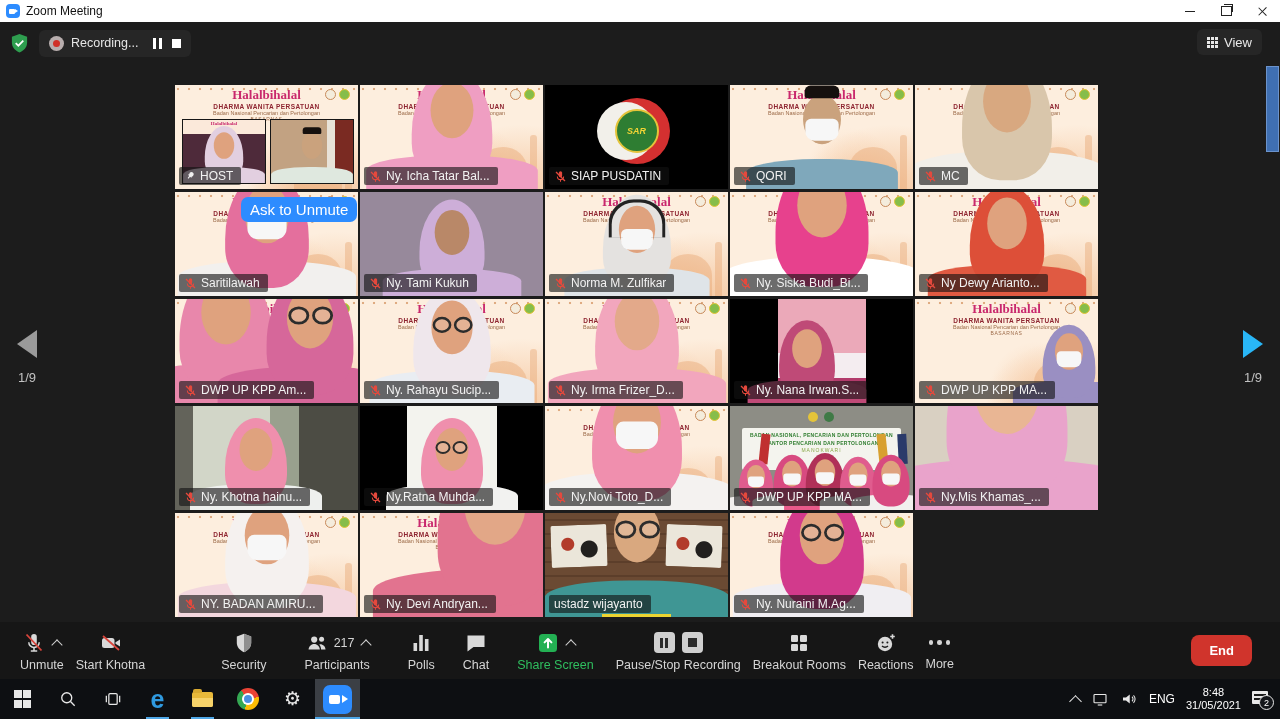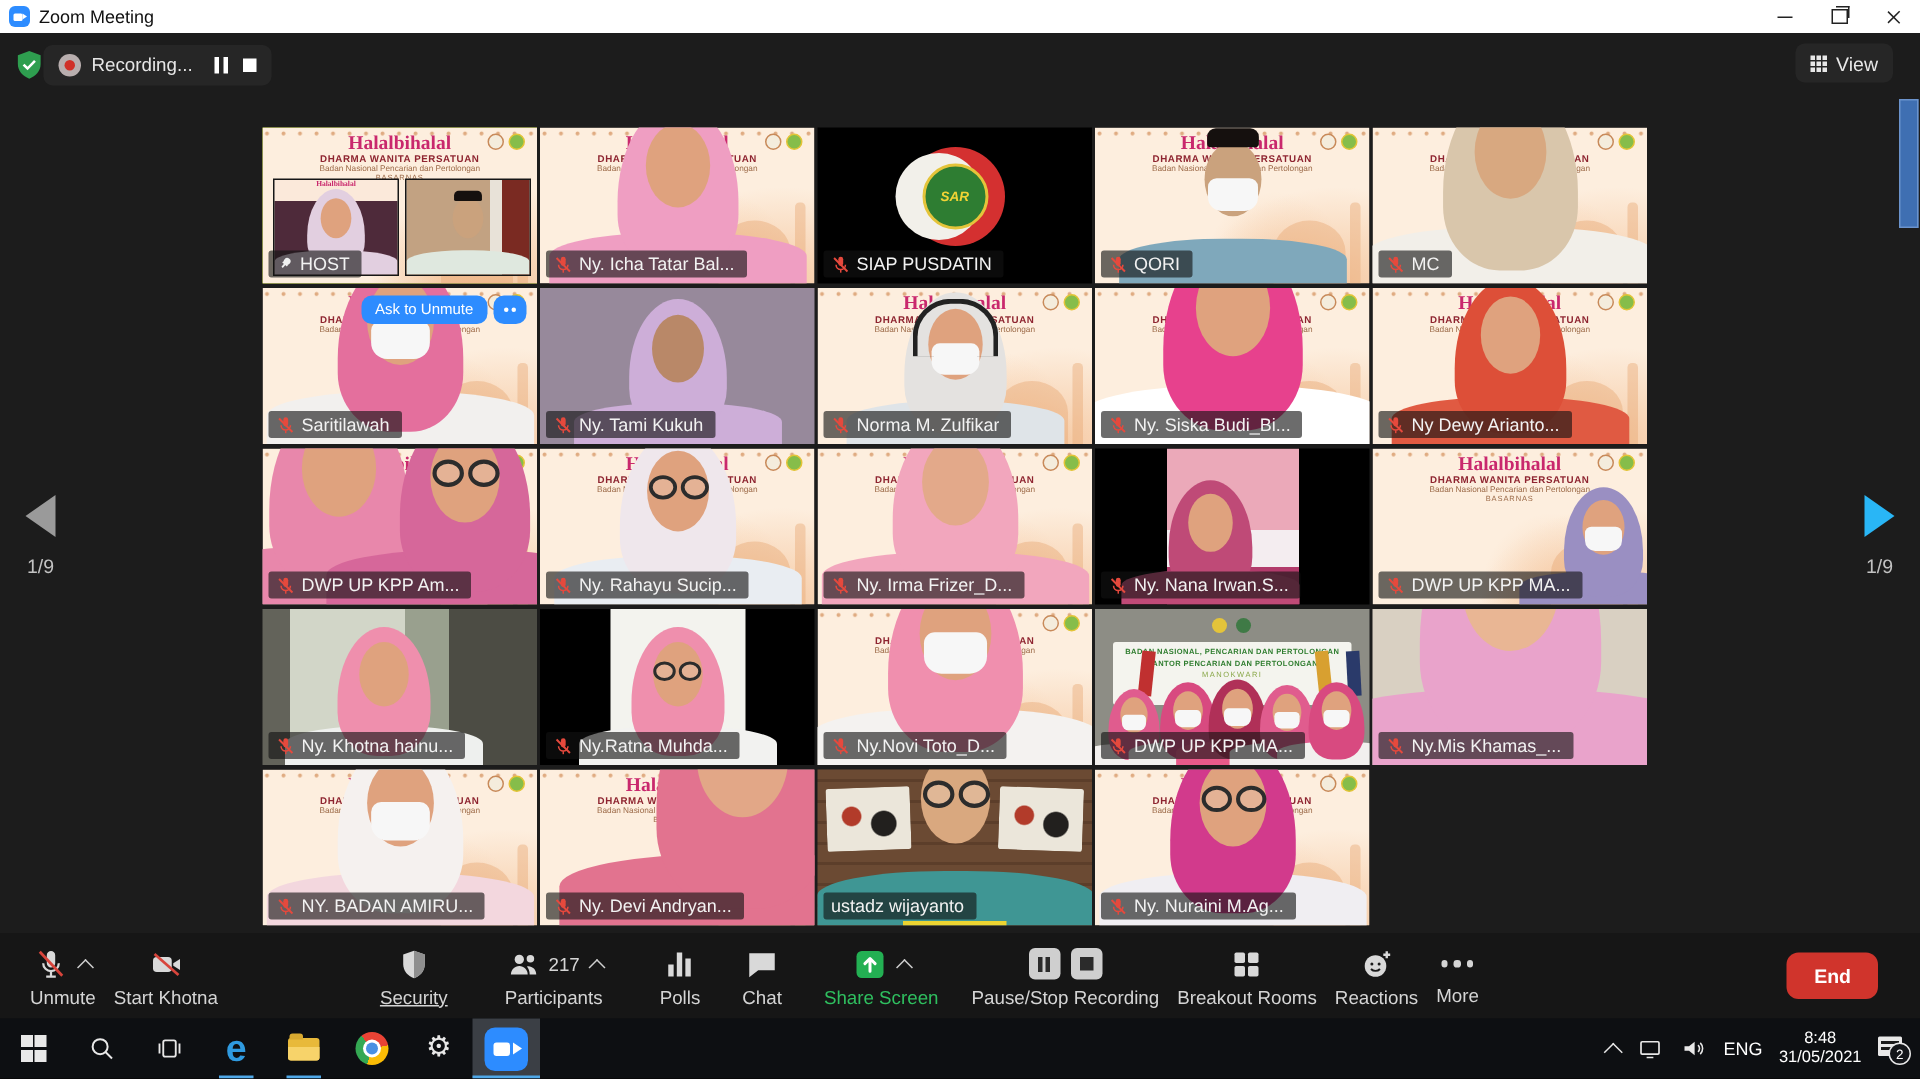--- a/index.html
+++ b/index.html
@@ -16,21 +16,21 @@
   .winbtns{margin-left:auto;display:flex;height:100%;}
   .winbtn{width:36px;height:100%;display:flex;align-items:center;justify-content:center;color:#222;}
   .ic-min{width:10px;height:1px;background:#222;}
   .ic-max{width:9px;height:8px;border:1px solid #222;position:relative;background:#fff;}
   .ic-max::before{content:'';position:absolute;left:2px;top:-3px;width:8px;height:7px;border:1px solid #222;border-bottom:none;border-left:none;}
   .ic-close{position:relative;width:11px;height:11px;}
   .ic-close::before,.ic-close::after{content:'';position:absolute;left:5px;top:0;width:1.4px;height:11px;background:#222;}
   .ic-close::before{transform:rotate(45deg);} .ic-close::after{transform:rotate(-45deg);}
   
   .app{position:absolute;top:22px;left:0;right:0;bottom:40px;background:#1c1c1c;}
-  .meetbar{position:absolute;top:7px;left:10px;right:10px;height:28px;display:flex;align-items:center;gap:0;}
+  .meetbar{position:absolute;top:7px;left:10px;right:10px;height:28px;display:flex;align-items:center;gap:10px;}
   .shieldgreen{width:19px;height:21px;flex:0 0 auto;}
   .recpill{display:flex;align-items:center;gap:7px;background:#262626;border-radius:6px;
            height:27px;padding:0 10px;color:#e6e6e6;font-size:12.5px;}
   .recdot{width:15px;height:15px;border-radius:50%;background:#b8aeae;position:relative;}
   .recdot::before{content:'';position:absolute;inset:4px;border-radius:50%;background:#d03028;}
   .recbtns{display:flex;align-items:center;gap:10px;margin-left:8px;}
   .pauseic{display:flex;gap:2.5px;} .pauseic i{width:3px;height:11px;background:#fff;display:block;}
   .stopic{width:9px;height:9px;background:#fff;}
   .viewbtn{position:absolute;right:8px;top:0;height:26px;display:flex;align-items:center;gap:6px;
            background:#262626;border-radius:6px;padding:0 10px;color:#e8e8e8;font-size:13px;}
@@ -83,21 +83,21 @@
            border:3px solid #222;border-bottom:none;border-radius:23px 23px 0 0;}
   .fig .cp{position:absolute;top:6px;left:50%;transform:translateX(-50%);width:30px;height:11px;
            background:#15100e;border-radius:5px 5px 2px 2px;z-index:2;}
   
   .plabel{position:absolute;left:4px;bottom:4px;display:flex;align-items:center;gap:4px;
           background:rgba(18,18,18,.62);padding:2px 8px 2px 5px;border-radius:2px;max-width:92%;z-index:6;}
   .plabel .nm{color:#f2f2f2;font-size:12px;white-space:nowrap;overflow:hidden;}
   .plabel .mi{display:flex;align-items:center;}
   
   .tip{position:absolute;top:5px;left:66px;display:flex;gap:4px;z-index:8;}
-  .tip .askbtn{background:#2d8cff;color:#fff;font-size:10px;padding:4px 9px;border-radius:7px;white-space:nowrap;}
+  .tip .askbtn{background:#2d8cff;color:#fff;font-size:15px;padding:4px 9px;border-radius:7px;white-space:nowrap;}
   .tip .dotsbtn{background:#2d8cff;border-radius:7px;padding:4px 7px;display:flex;align-items:center;gap:2px;}
   .tip .dotsbtn i{width:3px;height:3px;border-radius:50%;background:#fff;display:block;}
   .speakbar{position:absolute;left:31%;bottom:0;width:38%;height:3px;background:#ecd431;z-index:7;}
   
   .bg-window{background:linear-gradient(90deg,#63635a 0 10%,#d2d6c8 10% 52%,#99a08e 52% 68%,#4c4c44 68% 100%);}
   .bg-wood{background:repeating-linear-gradient(0deg,#6b4a33 0 12px,#5c3e2a 12px 14px);}
   .art{position:absolute;top:12px;width:56px;height:42px;border-radius:2px;
        background:radial-gradient(circle 6px at 30% 45%,#b23b2a 6px,transparent 7px),
                   radial-gradient(circle 8px at 68% 58%,#22201e 8px,transparent 9px),#ebe6da;}
   .art.a1{left:6px;transform:rotate(-2deg);} .art.a2{right:6px;transform:rotate(2deg);}
@@ -140,21 +140,21 @@
          transform:rotate(45deg);display:inline-block;margin-left:2px;position:relative;top:2px;}
   .greenlbl{color:#2fbf5f;}
   .count{font-size:12.5px;color:#d5d5d5;}
   .recsq{width:21px;height:21px;background:#cfcfcf;border-radius:4px;display:flex;align-items:center;justify-content:center;gap:2.5px;}
   .recsq .pb{width:3px;height:10px;background:#2b2b2b;display:block;}
   .recsq .sq{width:9px;height:9px;background:#2b2b2b;display:block;}
   .moredots{display:flex;gap:4px;align-items:center;height:24px;}
   .moredots i{width:4.5px;height:4.5px;border-radius:50%;background:#d5d5d5;display:block;}
   .endbtn{margin-left:auto;background:#d0342c;color:#fff;font-size:13px;font-weight:bold;
           border-radius:8px;padding:8px 18px;margin-right:14px;}
-  .sp-sec{margin-left:96px;text-decoration:underline;} .sp-part{margin-left:26px;} .sp-polls{margin-left:26px;}
+  .sp-sec{margin-left:64px;} .sp-part{margin-left:26px;} .sp-polls{margin-left:26px;}
   .sp-chat{margin-left:16px;} .sp-share{margin-left:16px;} .sp-rec{margin-left:10px;}
   
   .taskbar{position:absolute;left:0;right:0;bottom:0;height:40px;background:#0d0f12;display:flex;align-items:stretch;z-index:10;}
   .tslot{width:45px;display:flex;align-items:center;justify-content:center;position:relative;}
   .tslot.activeapp{background:#3b3f45;}
   .runline{position:absolute;bottom:0;left:11px;right:11px;height:2px;background:#4fa8e8;}
   .tslot.activeapp .runline{left:0;right:0;}
   .winlogo{display:grid;grid-template-columns:8px 8px;grid-auto-rows:8px;gap:1.5px;}
   .winlogo i{background:#e8e8e8;display:block;}
   .edge-e::before{content:'e';color:#2f9ae0;font-size:25px;font-weight:bold;line-height:1;}

